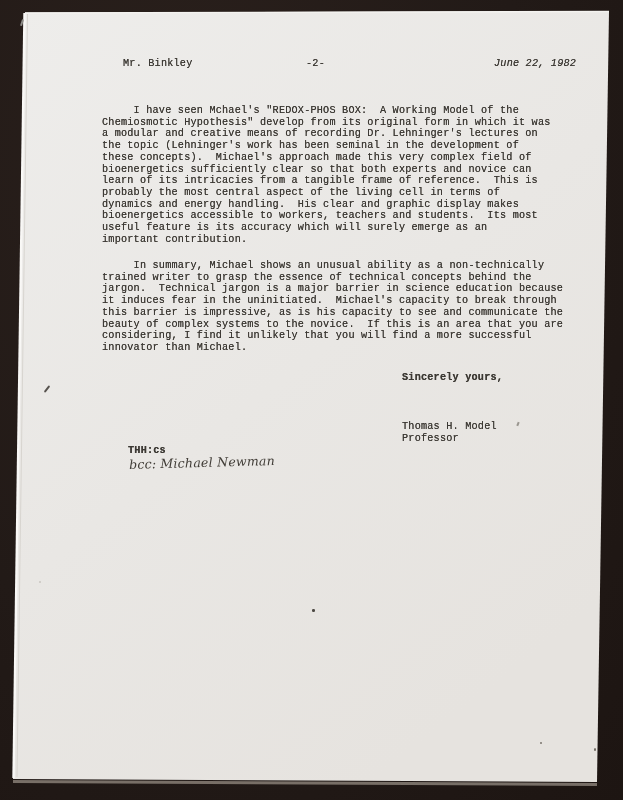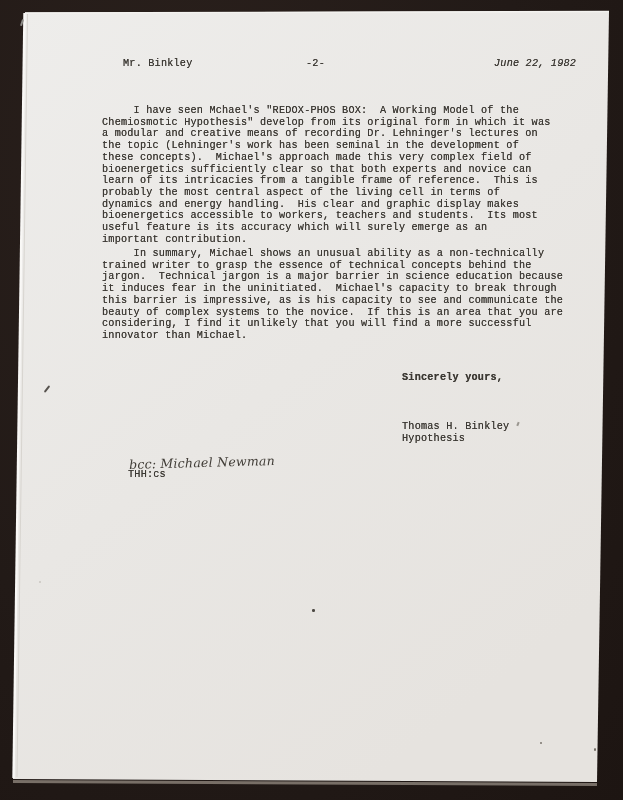--- a/index.html
+++ b/index.html
@@ -104,34 +104,34 @@
 a modular and creative means of recording Dr. Lehninger's lectures on
 the topic (Lehninger's work has been seminal in the development of
 these concepts).  Michael's approach made this very complex field of
 bioenergetics sufficiently clear so that both experts and novice can
 learn of its intricacies from a tangible frame of reference.  This is
 probably the most central aspect of the living cell in terms of
 dynamics and energy handling.  His clear and graphic display makes
 bioenergetics accessible to workers, teachers and students.  Its most
 useful feature is its accuracy which will surely emerge as an
 important contribution.</div>
-  <div class="txt" style="left:102px; top:248px;">     In summary, Michael shows an unusual ability as a non-technically
+  <div class="txt" style="left:102px; top:260px;">     In summary, Michael shows an unusual ability as a non-technically
 trained writer to grasp the essence of technical concepts behind the
 jargon.  Technical jargon is a major barrier in science education because
 it induces fear in the uninitiated.  Michael's capacity to break through
 this barrier is impressive, as is his capacity to see and communicate the
 beauty of complex systems to the novice.  If this is an area that you are
 considering, I find it unlikely that you will find a more successful
 innovator than Michael.</div>
 
   <div class="txt" style="left:402px; top:372px;font-weight:bold;">Sincerely yours,</div>
-  <div class="txt" style="left:402px; top:421px;">Thomas H. Binkley</div>
-  <div class="txt" style="left:402px; top:433px;">Hypothesis</div>
+  <div class="txt" style="left:402px; top:421px;">Thomas H. Model</div>
+  <div class="txt" style="left:402px; top:433px;">Professor</div>
 
-  <div class="txt" style="left:128px; top:469px;">THH:cs</div>
+  <div class="txt" style="left:128px; top:445px;font-weight:bold;">THH:cs</div>
   <div class="handwriting" style="left:129px; top:455px;">bcc: Michael Newman</div>
 
   <div class="mark mark-tick" style="left:21px;  top:19px;"></div>
   <div class="mark mark-slash" style="left:46px;  top:385px;"></div>
   <div class="mark mark-apostrophe" style="left:517px; top:422px;"></div>
   <div class="speck" style="left:312px; top:609px; width:2.5px; height:2.5px; background:#4c4843;"></div>
   <div class="speck" style="left:540px; top:742px; width:2px; height:2px; background:#7a756e;"></div>
   <div class="speck" style="left:594px; top:748px; width:2px; height:3px; background:#6b665f;"></div>
   <div class="speck" style="left:39px;  top:581px; width:2px; height:2px; background:#c9c6c1;"></div>
 

